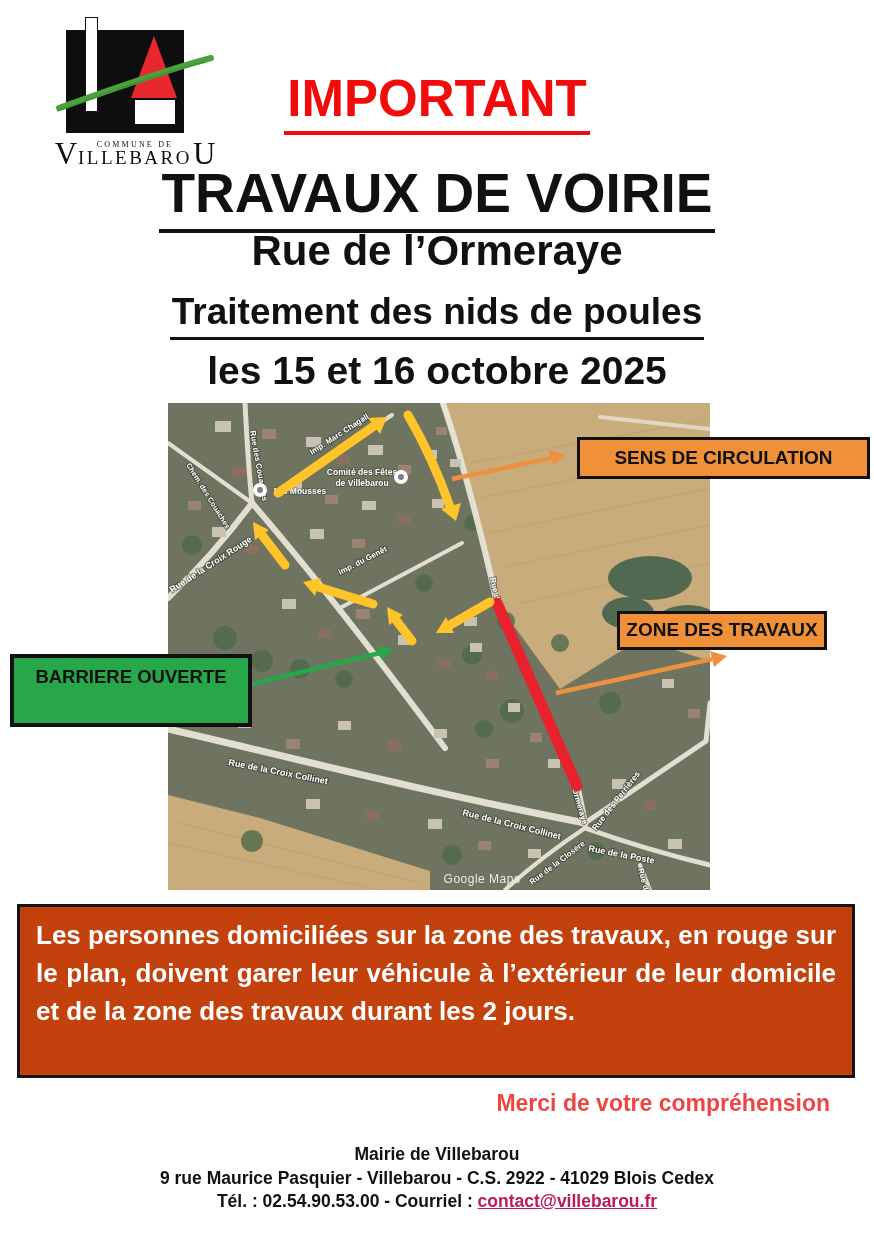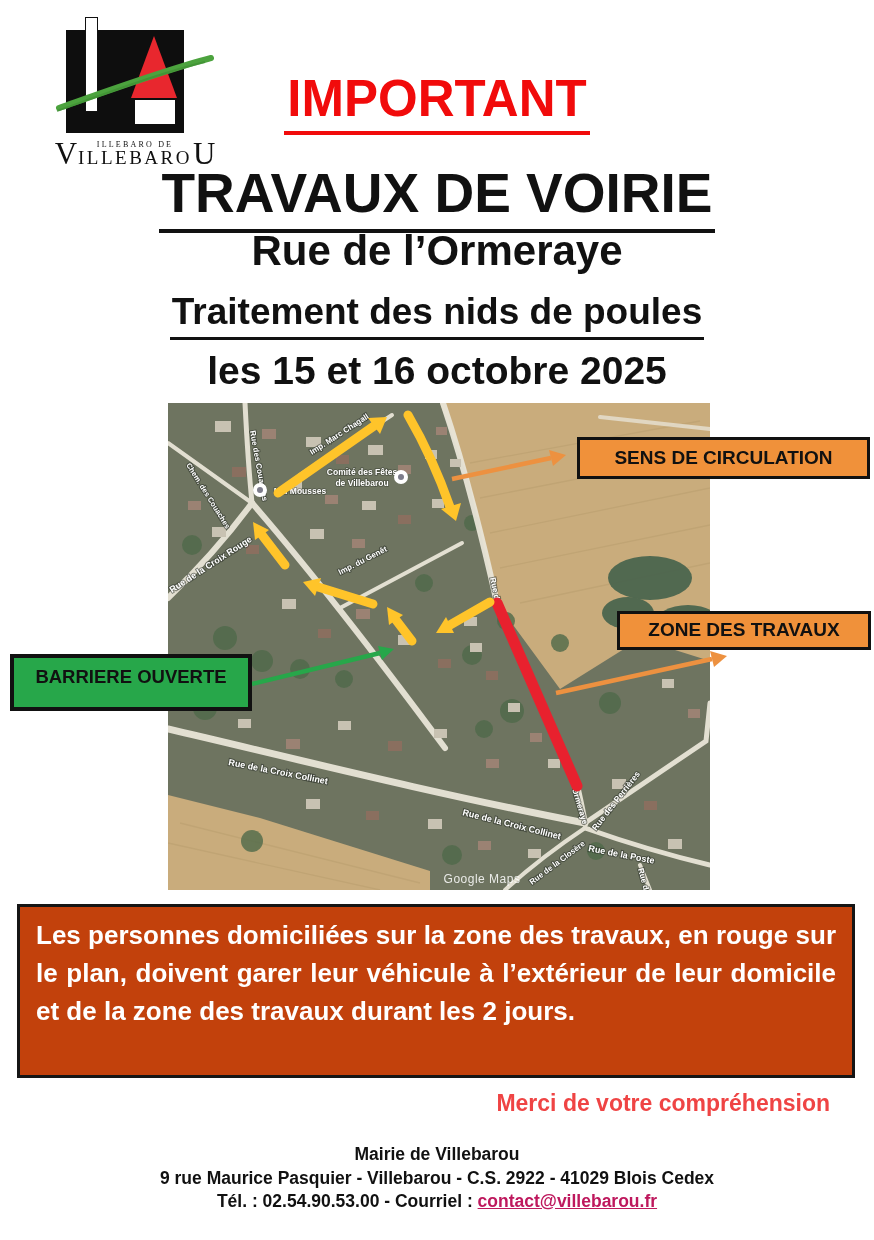--- a/index.html
+++ b/index.html
@@ -32,22 +32,22 @@
   #dates{top:350px;font-size:39px;line-height:1.1;}
   
   #mapsvg{position:absolute;left:0;top:403px;}
   .street-label{fill:#ffffff;font-family:"Liberation Sans",sans-serif;font-weight:bold;
     paint-order:stroke;stroke:rgba(40,45,38,.55);stroke-width:2px;}
   .poi-label{fill:#ffffff;font-family:"Liberation Sans",sans-serif;font-weight:bold;
     paint-order:stroke;stroke:rgba(40,45,38,.45);stroke-width:1.6px;}
   .callout{position:absolute;box-sizing:border-box;text-align:center;font-weight:bold;color:#111;}
   .callout.orange{background:#f0913a;border:3px solid #111;}
   #sens-box{left:577px;top:437px;width:293px;height:42px;font-size:19px;line-height:35px;}
-  #zone-box{left:617px;top:611px;width:254px;height:39px;font-size:19px;line-height:32px;}
-  #barriere-box{left:10px;top:654px;width:242px;height:57px;background:#27a74a;border:4px solid #111;
+  #zone-box{left:617px;top:611px;width:210px;height:39px;font-size:19px;line-height:32px;}
+  #barriere-box{left:10px;top:654px;width:242px;height:73px;background:#27a74a;border:4px solid #111;
     font-size:18.5px;line-height:28px;padding-top:5px;}
   
   #banner{position:absolute;left:17px;top:904px;width:838px;height:174px;box-sizing:border-box;
     background:#c2410c;border:3px solid #151515;color:#ffffff;font-weight:bold;font-size:26px;
     line-height:38px;padding:9px 16px;text-align:justify;}
   #thanks{position:absolute;right:44px;top:1090px;font-size:23px;font-weight:bold;color:#ef4444;}
   
   #footer{position:absolute;left:0;right:0;top:1143px;text-align:center;font-weight:bold;
     font-size:17.5px;line-height:23.5px;color:#111;}
   #footer a{color:#be185d;text-decoration:underline;}
@@ -60,21 +60,21 @@
   <div class="lg-bar"></div>
   <div class="lg-tri"></div>
   <div class="lg-rect"></div>
   <svg class="lg-swoosh" viewBox="0 0 160 130">
     <path d="M4,96 C55,78 110,58 156,46" fill="none" stroke="#4ca33e" stroke-width="6" stroke-linecap="round"></path>
     <path d="M2,99 C55,80 108,60 150,50" fill="none" stroke="#3e8f33" stroke-width="2" opacity=".7"></path>
   </svg>
   <div class="wordmark">
     <span class="wm-big">V</span>
     <span class="wm-mid">
-      <span class="wm-small">ILLEBARO DE</span>
+      <span class="wm-small">COMMUNE DE</span>
       <span class="wm-rest">ILLEBARO</span>
     </span>
     <span class="wm-big">U</span>
   </div>
 </div>
 
 <div class="hwrap" id="important">
   <span>IMPORTANT</span>
 </div>
 <div class="hwrap" id="title">

